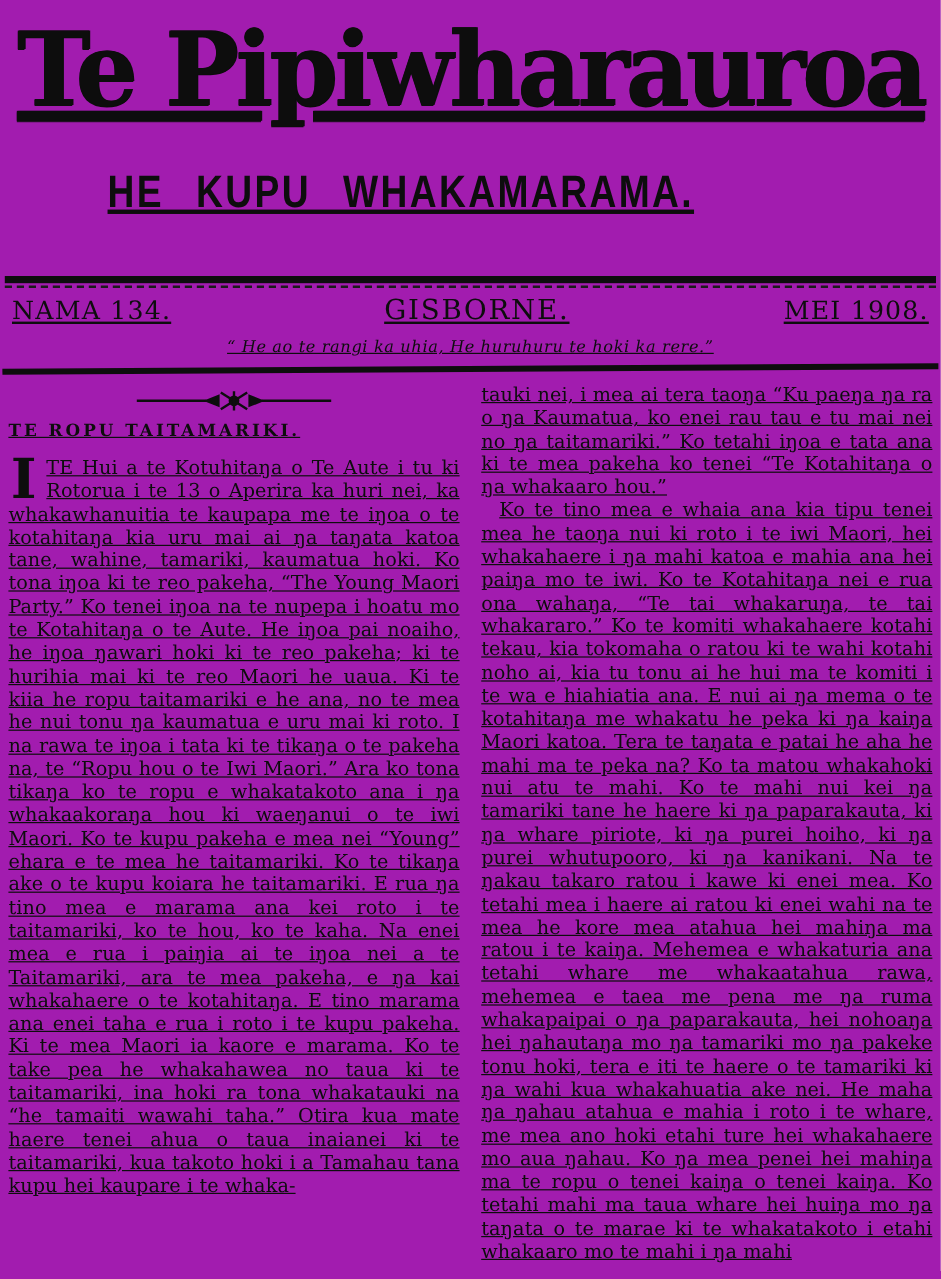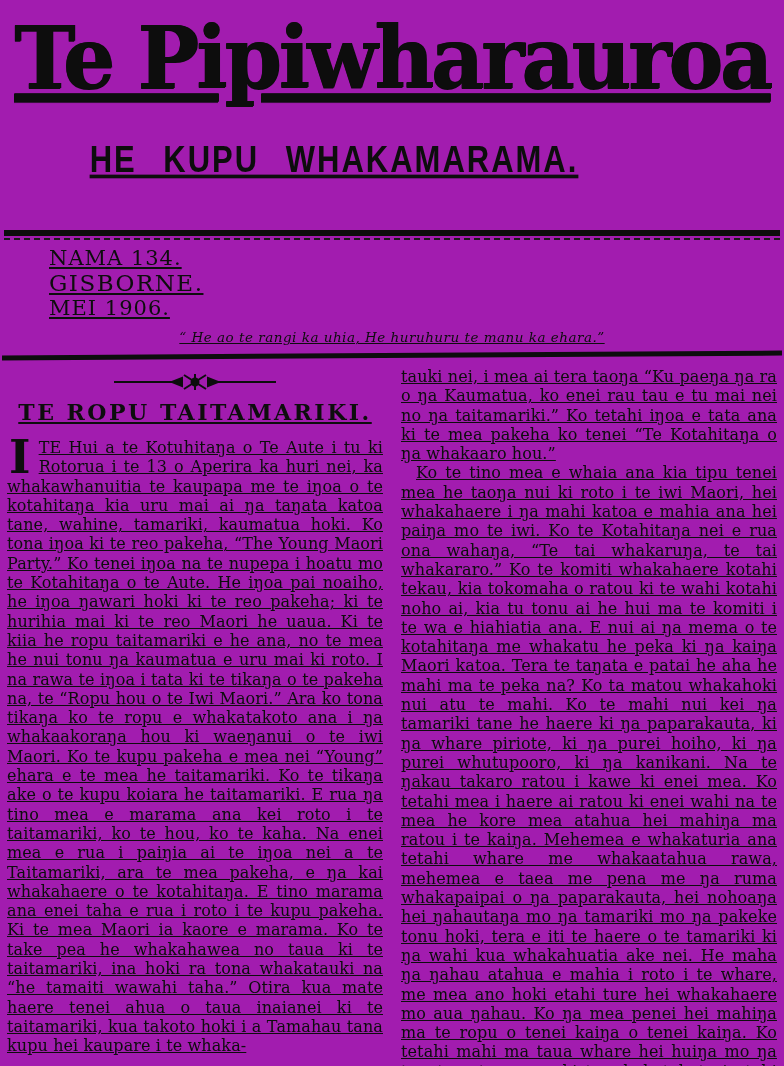--- a/index.html
+++ b/index.html
@@ -47,21 +47,21 @@
     margin: 0 4px; margin-top: 2px; height: 0;
     border-top: 2px dashed #1a1a1a;
   }
   .mid-rule {
     margin: 0 2px; margin-top: 8px; height: 5px; background: #0d0d0d;
     transform: rotate(-0.35deg);
   }
   
   .dateline {
     display: flex; justify-content: space-between; align-items: baseline;
-    padding: 0 10px; margin-top: 6px; flex-direction: column;
+    padding: 0 10px; margin-top: 6px;
   }
   .issue-number, .issue-date { font-size: 21px; letter-spacing: 1px; }
   .place-name { font-size: 23px; letter-spacing: 1.5px; padding-right: 40px; margin-left: 39px; }
   .motto {
     text-align: center; font-style: italic; font-size: 13.5px;
     margin-top: 9px; letter-spacing: 0.5px;
   }
   
   .columns {
     display: flex; gap: 18px; padding: 0 7px; margin-top: 7px;
@@ -71,24 +71,23 @@
     margin: 0; margin-top: 12px;
     text-align: center;
     font-weight: bold;
     font-size: 23px;
     letter-spacing: 0.5px;
     white-space: nowrap;
   }
   .ornament { display: block; margin: 8px auto 4px auto; }
   .article-title {
     margin: 0; margin-top: 8px; margin-bottom: 13px;
-    text-align: center;
     font-family: "DejaVu Serif", serif;
     font-weight: bold;
-    font-size: 22px;
+    font-size: 14px;
     letter-spacing: 2.5px;
     white-space: nowrap;
   }
   .body-text {
     margin: 0;
     font-size: 16px;
     line-height: 19.3px;
     text-align: justify;
     letter-spacing: 0.1px;
   }
@@ -111,24 +110,24 @@
     <h1 class="masthead-title">Te Pipiwharauroa</h1>
     <div class="masthead-subtitle">HE KUPU WHAKAMARAMA.</div>
   </header>
 
   <div class="top-rule"></div>
   <div class="top-rule-dashed"></div>
 
   <div class="dateline">
     <span class="issue-number">NAMA 134.</span>
     <span class="place-name">GISBORNE.</span>
-    <span class="issue-date">MEI 1906.</span>
+    <span class="issue-date">MEI 1908.</span>
   </div>
 
-  <div class="motto">“ He ao te rangi ka uhia, He huruhuru te manu ka ehara.”</div>
+  <div class="motto">“ He ao te rangi ka uhia, He huruhuru te hoki ka rere.”</div>
 
   <div class="mid-rule"></div>
 
   <main class="columns">
 
     <section class="column">
 
       <svg class="ornament" width="170" height="18" viewBox="0 0 170 18" aria-hidden="true">
         <g stroke="#0d0d0d" stroke-width="2" fill="#0d0d0d">
           <line x1="4" y1="9" x2="62" y2="9"></line>

